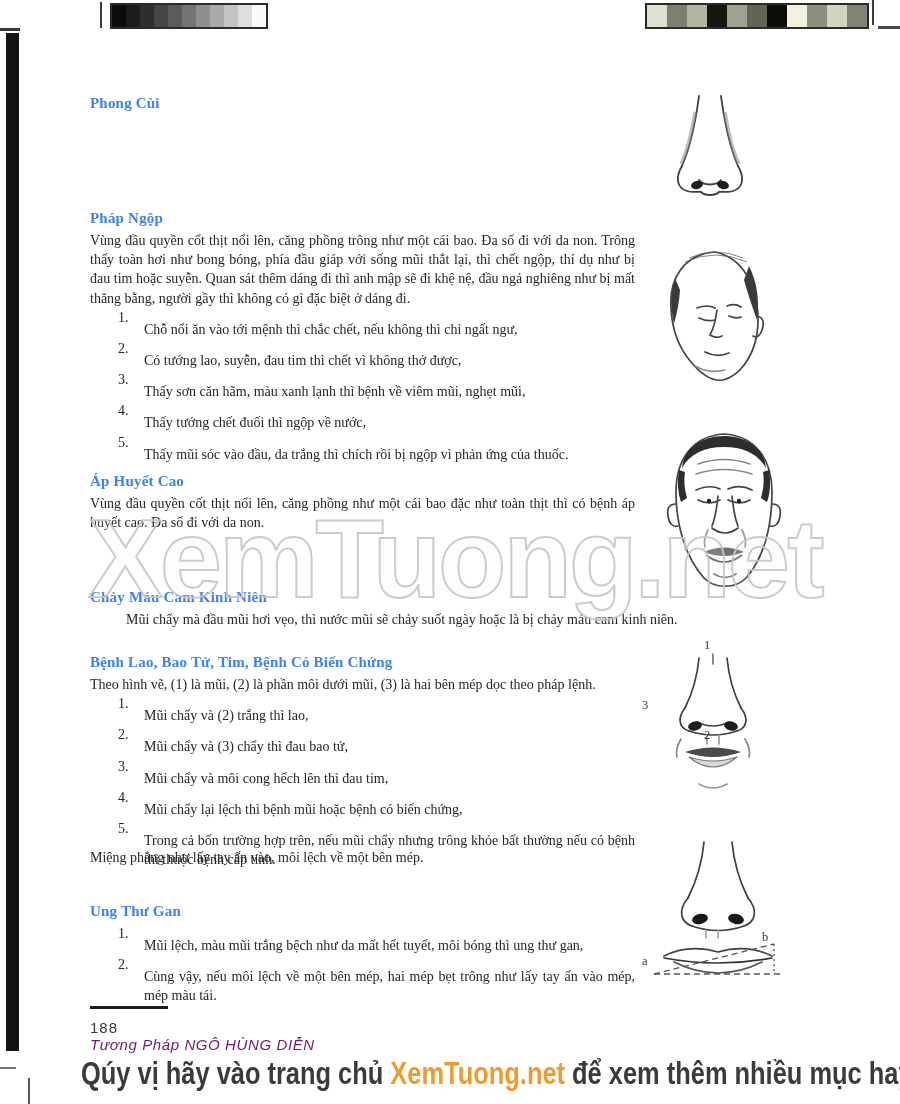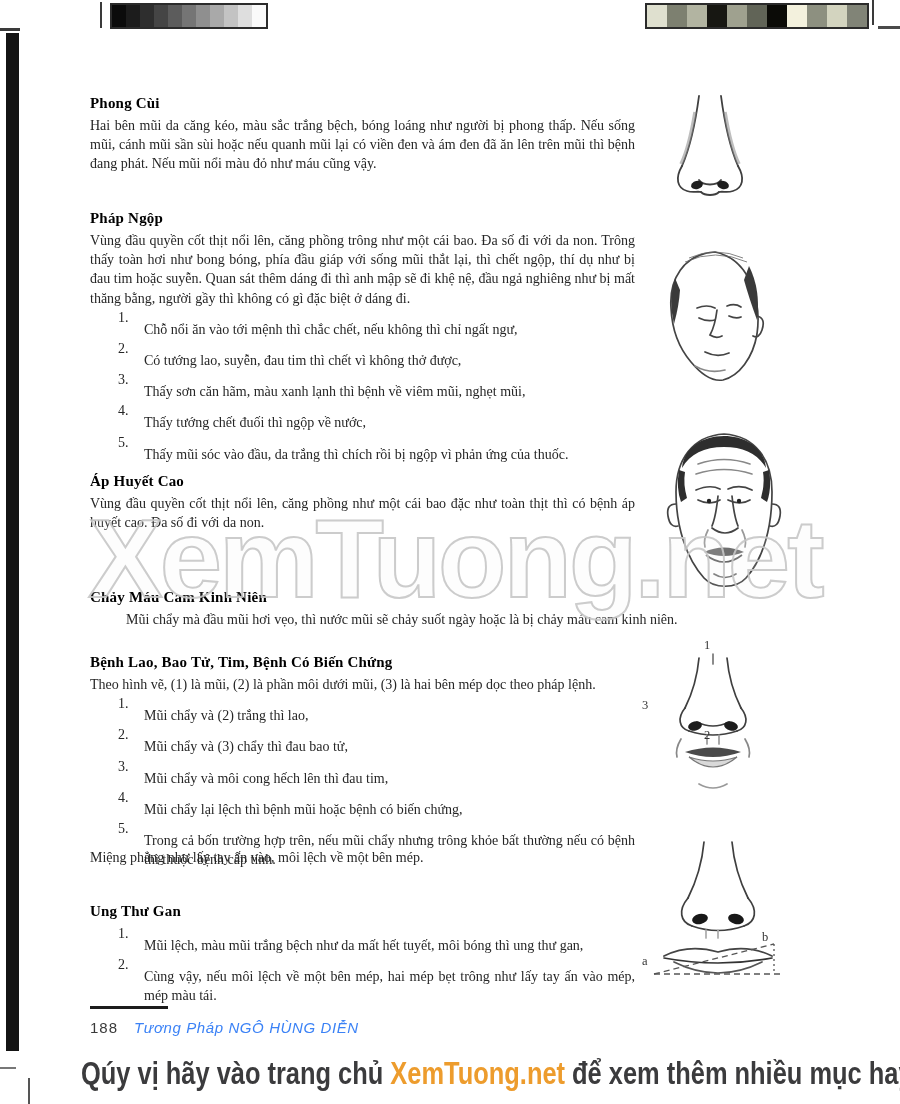--- a/index.html
+++ b/index.html
@@ -10,42 +10,42 @@
   .bar-left{position:absolute;left:6px;top:33px;width:13px;height:1018px;background:#141414;}
   .tick{position:absolute;background:#3a3a3a;}
   .wedge{position:absolute;display:flex;border:2px solid #2b2b2b;background:#fff;}
   .wedge .cell{height:22px;}
   .wedge.gray .cell{width:14px;}
   .wedge.color .cell{width:20px;}
 
   
   .sec{position:absolute;left:90px;width:545px;}
   .sec.wide{width:660px;}
-  .sec h3{font-size:15px;line-height:19px;font-weight:bold;color:#000000;margin:0 0 3px 0;letter-spacing:.2px;}
+  .sec h3{font-size:15px;line-height:19px;font-weight:bold;color:#3b82f6;margin:0 0 3px 0;letter-spacing:.2px;}
   .sec p{margin:0;font-size:14px;line-height:19.2px;text-align:justify;}
   .sec.wide p{text-align:left;white-space:nowrap;margin-left:36px;}
   .li{display:flex;font-size:14px;line-height:19.2px;}
   .li .num{flex:none;width:26px;margin-left:28px;}
   .li .txt{flex:1;text-align:justify;margin-top:12px;}
 
   
   .watermark{position:absolute;left:88px;top:494px;z-index:6;pointer-events:none;
      font-family:"Liberation Sans",sans-serif;font-weight:bold;font-size:112px;letter-spacing:-3px;
      color:rgba(240,240,240,0.12);-webkit-text-stroke:2px #c7c7c7;opacity:.9;white-space:nowrap;}
 
   
   .fig{position:absolute;}
   .dlabel{position:absolute;font-size:12.5px;color:#333;font-family:"Liberation Serif",serif;z-index:3;}
 
   
   .footer-rule{position:absolute;left:90px;top:1006px;width:78px;height:3px;background:#1c1c1c;}
   .footer{position:absolute;left:90px;top:1019px;font-family:"Liberation Sans",sans-serif;
-          font-size:15px;color:#3a3a3a;display:flex;align-items:baseline;}
+          font-size:15px;color:#3a3a3a;display:flex;align-items:baseline;flex-direction:column;}
   .footer .pg{letter-spacing:1px;}
-  .footer .title{font-style:italic;margin-left:16px;letter-spacing:.6px;color:#3b82f6;}
+  .footer .title{font-style:italic;letter-spacing:.6px;color:#701a75;}
 
   
   .banner{position:absolute;left:0;right:0;top:1056px;text-align:center;white-space:nowrap;
           font-family:"Liberation Sans",sans-serif;font-weight:bold;font-size:31px;color:#3b3b3d;
           transform:scaleX(.82);transform-origin:50% 50%;}
   .banner .link{}
 </style>
 </head>
 <body>
 
@@ -82,21 +82,20 @@
   <div class="tick" style="left:878px;top:26px;width:22px;height:3px;background:#4a4a4a;"></div>
   <div class="tick" style="left:0;top:28px;width:20px;height:3px;"></div>
   <div class="bar-left"></div>
   <div class="tick" style="left:0;top:1067px;width:16px;height:2px;background:#777;"></div>
   <div class="tick" style="left:28px;top:1078px;width:2px;height:26px;background:#555;"></div>
 
   <div class="watermark">XemTuong.net</div>
 
   <section class="sec" style="top:94px;">
     <h3>Phong Cùi</h3>
-    <p>Hai bên mũi da căng kéo, màu sắc trắng bệch, bóng loáng như người bị phong thấp. Nếu sống mũi, cánh mũi sần sùi hoặc nếu quanh mũi lại có viền đen và ám đen đã ăn lên trên mũi thì bệnh đang phát. Nếu mũi nổi màu đỏ như máu cũng vậy.</p>
   </section>
 
   <section class="sec" style="top:209px;">
     <h3>Pháp Ngộp</h3>
     <p>Vùng đầu quyền cốt thịt nổi lên, căng phồng trông như một cái bao. Đa số đi với da non. Trông thấy toàn hơi như bong bóng, phía đầu giáp với sống mũi thắt lại, thì chết ngộp, thí dụ như bị đau tim hoặc suyễn. Quan sát thêm dáng đi thì anh mập sẽ đi khệ nệ, đầu ngả nghiêng như bị mất thăng bằng, người gầy thì không có gì đặc biệt ở dáng đi.</p>
     <div>
         <div class="li">
           <span class="num">1.</span>
           <span class="txt">Chỗ nổi ăn vào tới mệnh thì chắc chết, nếu không thì chỉ ngất ngư,</span>
         </div>

